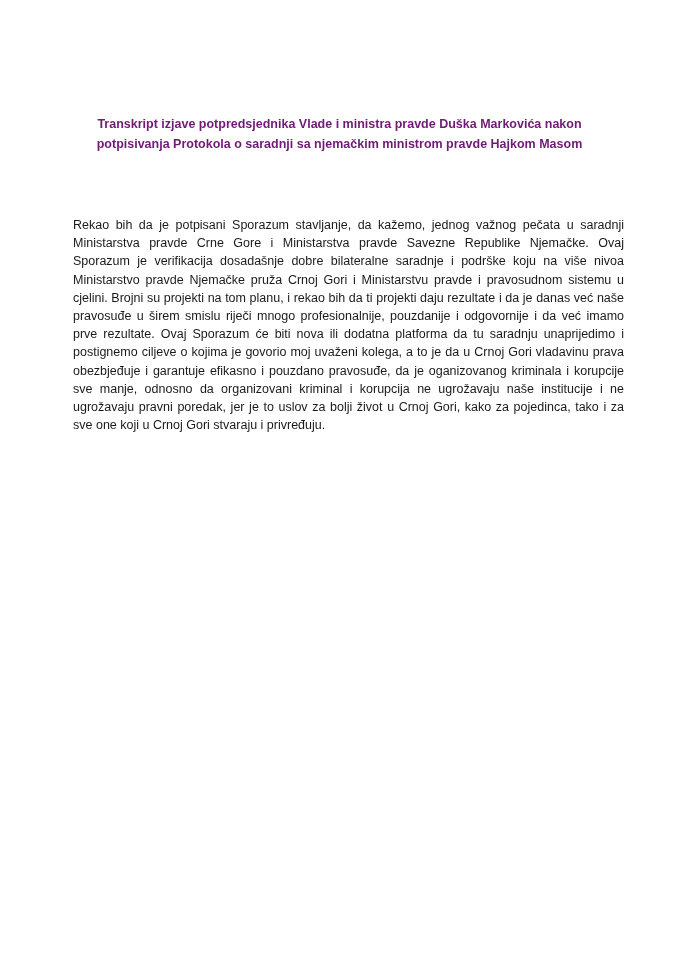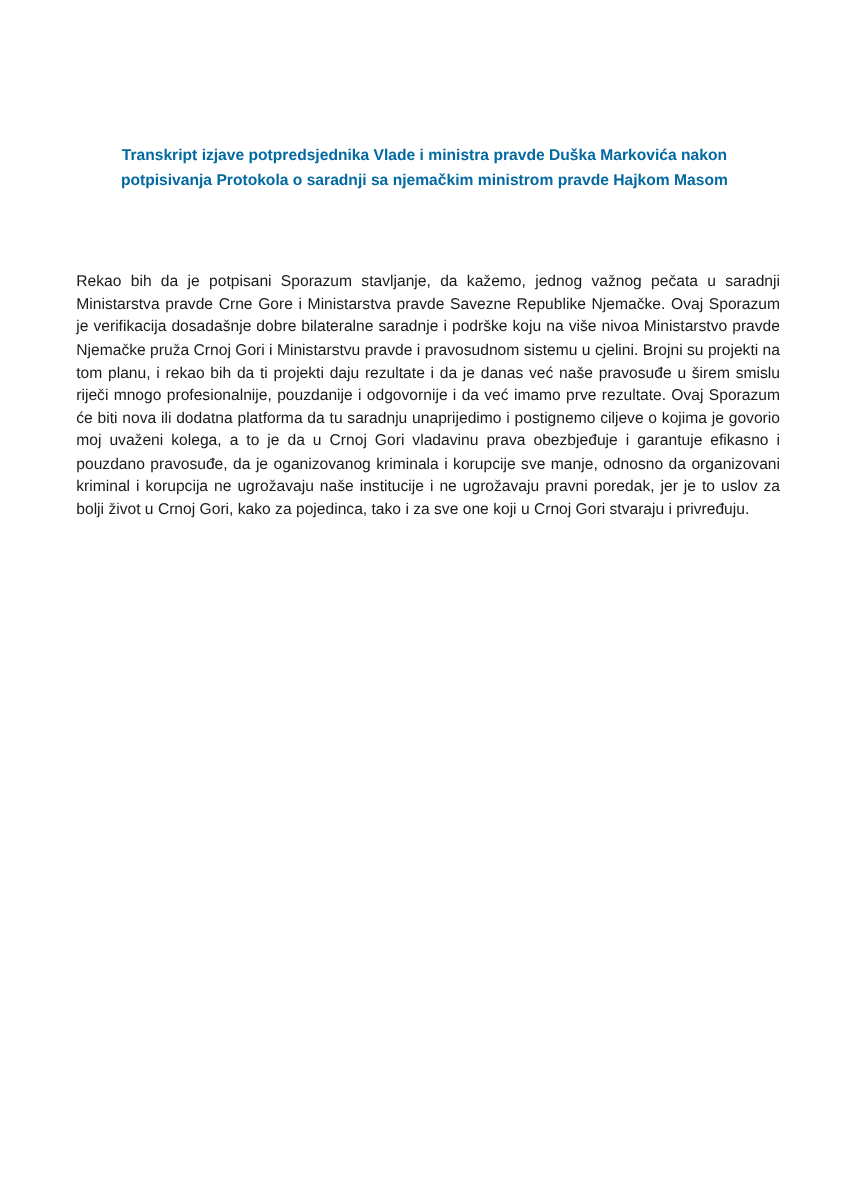--- a/index.html
+++ b/index.html
@@ -24,38 +24,38 @@
 
   .title {
     position: absolute;
     top: 114px;
     left: 78px;
     right: 78px;
     font-size: 12.5px;
     font-weight: bold;
     line-height: 20px;
     text-align: center;
-    color: #0369a1;
+    color: #701a75;
   }
 
   .dateline {
     position: absolute;
     top: 169px;
     left: 55px;
     right: 56px;
     font-size: 12.5px;
     line-height: 18px;
     text-align: right;
     color: #1a1a1a;
   }
 
   .body-text {
     position: absolute;
     top: 216px;
-    left: 61px;
+    left: 73px;
     right: 55px;
     font-size: 12.5px;
     line-height: 18.2px;
     text-align: justify;
     color: #1a1a1a;
   }
 </style>
 </head>
 <body>
 

